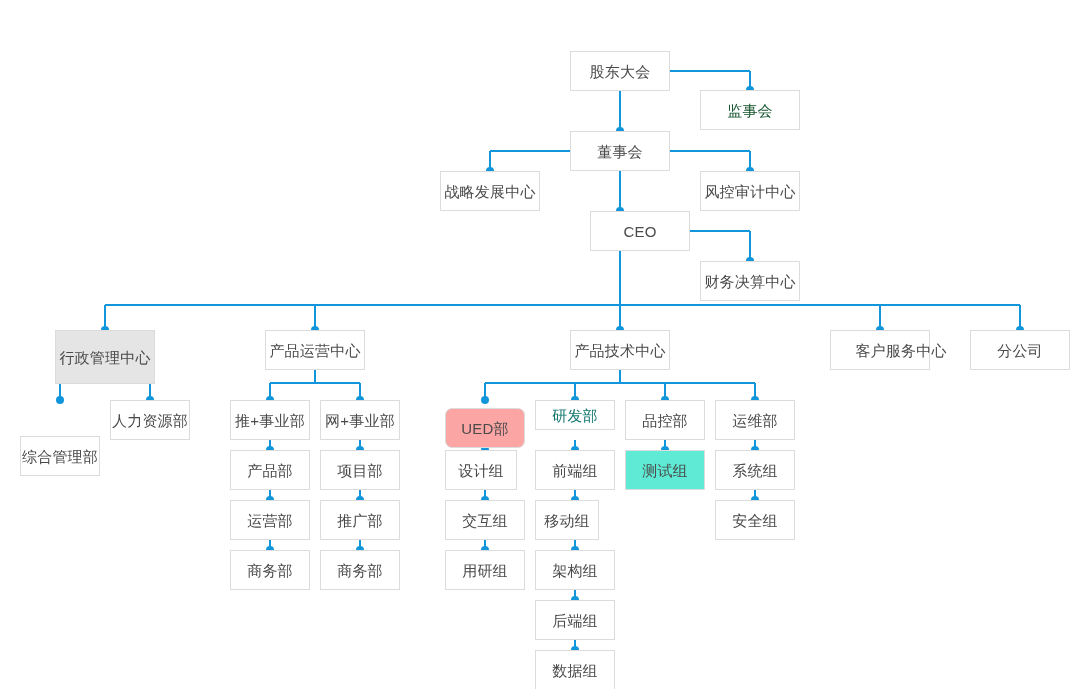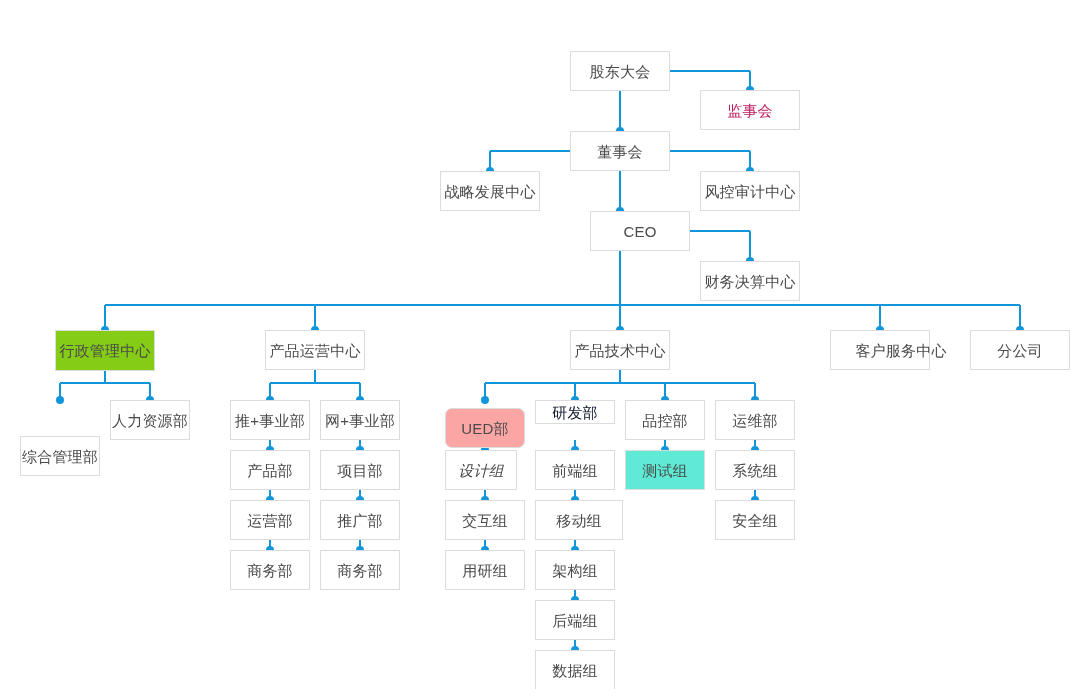--- a/index.html
+++ b/index.html
@@ -126,39 +126,39 @@
       <circle cx="575" cy="400" r="4" fill="#1296db"></circle>
       <line x1="665" y1="383" x2="665" y2="400" stroke="#1296db" stroke-width="1.6" shape-rendering="crispEdges"></line>
       <circle cx="665" cy="400" r="4" fill="#1296db"></circle>
       <line x1="755" y1="383" x2="755" y2="400" stroke="#1296db" stroke-width="1.6" shape-rendering="crispEdges"></line>
       <circle cx="755" cy="400" r="4" fill="#1296db"></circle>
     </svg>
   <div id="node-layer">
       <div class="node" style="left: 570px; top: 51px; width: 100px; height: 40px; border-color: rgb(220, 220, 220); background: rgb(255, 255, 255); color: rgb(74, 74, 74);">
         <span>股东大会</span>
       </div>
-      <div class="node" style="left: 700px; top: 90px; width: 100px; height: 40px; border-color: rgb(220, 220, 220); background: rgb(255, 255, 255); color: #be185d;">
+      <div class="node" style="left: 700px; top: 90px; width: 100px; height: 40px; border-color: rgb(220, 220, 220); background: rgb(255, 255, 255); color: #14532d;">
         <span>监事会</span>
       </div>
       <div class="node" style="left: 570px; top: 131px; width: 100px; height: 40px; border-color: rgb(220, 220, 220); background: rgb(255, 255, 255); color: rgb(74, 74, 74);">
         <span>董事会</span>
       </div>
       <div class="node" style="left: 440px; top: 171px; width: 100px; height: 40px; border-color: rgb(220, 220, 220); background: rgb(255, 255, 255); color: rgb(74, 74, 74);">
         <span>战略发展中心</span>
       </div>
       <div class="node" style="left: 700px; top: 171px; width: 100px; height: 40px; border-color: rgb(220, 220, 220); background: rgb(255, 255, 255); color: rgb(74, 74, 74);">
         <span>风控审计中心</span>
       </div>
       <div class="node" style="left: 570px; top: 211px; width: 100px; height: 40px; border-color: rgb(220, 220, 220); background: rgb(255, 255, 255); color: rgb(74, 74, 74); margin-left: 20px;">
         <span>CEO</span>
       </div>
       <div class="node" style="left: 700px; top: 261px; width: 100px; height: 40px; border-color: rgb(220, 220, 220); background: rgb(255, 255, 255); color: rgb(74, 74, 74); justify-content: center;">
         <span>财务决算中心</span>
       </div>
-      <div class="node" style="left: 55px; top: 330px; width: 100px; height: 41px; border-color: rgb(220, 220, 220); background: #84cc16; color: rgb(74, 74, 74);">
+      <div class="node" style="left: 55px; top: 330px; width: 100px; height: 54px; border-color: rgb(220, 220, 220); background: #e5e5e5; color: rgb(74, 74, 74);">
         <span>行政管理中心</span>
       </div>
       <div class="node" style="left: 265px; top: 330px; width: 100px; height: 40px; border-color: rgb(220, 220, 220); background: rgb(255, 255, 255); color: rgb(74, 74, 74);">
         <span>产品运营中心</span>
       </div>
       <div class="node" style="left: 570px; top: 330px; width: 100px; height: 40px; border-color: rgb(220, 220, 220); background: rgb(255, 255, 255); color: rgb(74, 74, 74);">
         <span>产品技术中心</span>
       </div>
       <div class="node" style="left: 830px; top: 330px; width: 100px; height: 40px; border-color: rgb(220, 220, 220); background: rgb(255, 255, 255); color: rgb(74, 74, 74); padding-left: 42px;">
         <span>客户服务中心</span>
@@ -192,36 +192,36 @@
       </div>
       <div class="node" style="left: 320px; top: 500px; width: 80px; height: 40px; border-color: rgb(220, 220, 220); background: rgb(255, 255, 255); color: rgb(74, 74, 74);">
         <span>推广部</span>
       </div>
       <div class="node" style="left: 320px; top: 550px; width: 80px; height: 40px; border-color: rgb(220, 220, 220); background: rgb(255, 255, 255); color: rgb(74, 74, 74);">
         <span>商务部</span>
       </div>
       <div class="node" style="left: 445px; top: 408px; width: 80px; height: 40px; border-color: rgb(220, 220, 220); background: #fca5a5; color: rgb(74, 74, 74); border-radius: 7px;">
         <span>UED部</span>
       </div>
-      <div class="node" style="left: 445px; top: 450px; width: 72px; height: 40px; border-color: rgb(220, 220, 220); background: rgb(255, 255, 255); color: rgb(74, 74, 74); font-style: italic;">
+      <div class="node" style="left: 445px; top: 450px; width: 72px; height: 40px; border-color: rgb(220, 220, 220); background: rgb(255, 255, 255); color: rgb(74, 74, 74);">
         <span>设计组</span>
       </div>
       <div class="node" style="left: 445px; top: 500px; width: 80px; height: 40px; border-color: rgb(220, 220, 220); background: rgb(255, 255, 255); color: rgb(74, 74, 74);">
         <span>交互组</span>
       </div>
       <div class="node" style="left: 445px; top: 550px; width: 80px; height: 40px; border-color: rgb(220, 220, 220); background: rgb(255, 255, 255); color: rgb(74, 74, 74);">
         <span>用研组</span>
       </div>
-      <div class="node" style="left: 535px; top: 400px; width: 80px; height: 24px; border-color: rgb(220, 220, 220); background: rgb(255, 255, 255); color: #0f172a;">
+      <div class="node" style="left: 535px; top: 400px; width: 80px; height: 30px; border-color: rgb(220, 220, 220); background: rgb(255, 255, 255); color: #0f766e;">
         <span>研发部</span>
       </div>
       <div class="node" style="left: 535px; top: 450px; width: 80px; height: 40px; border-color: rgb(220, 220, 220); background: rgb(255, 255, 255); color: rgb(74, 74, 74);">
         <span>前端组</span>
       </div>
-      <div class="node" style="left: 535px; top: 500px; width: 88px; height: 40px; border-color: rgb(220, 220, 220); background: rgb(255, 255, 255); color: rgb(74, 74, 74);">
+      <div class="node" style="left: 535px; top: 500px; width: 64px; height: 40px; border-color: rgb(220, 220, 220); background: rgb(255, 255, 255); color: rgb(74, 74, 74);">
         <span>移动组</span>
       </div>
       <div class="node" style="left: 535px; top: 550px; width: 80px; height: 40px; border-color: rgb(220, 220, 220); background: rgb(255, 255, 255); color: rgb(74, 74, 74);">
         <span>架构组</span>
       </div>
       <div class="node" style="left: 535px; top: 600px; width: 80px; height: 40px; border-color: rgb(220, 220, 220); background: rgb(255, 255, 255); color: rgb(74, 74, 74);">
         <span>后端组</span>
       </div>
       <div class="node" style="left: 535px; top: 650px; width: 80px; height: 40px; border-color: rgb(220, 220, 220); background: rgb(255, 255, 255); color: rgb(74, 74, 74);">
         <span>数据组</span>

